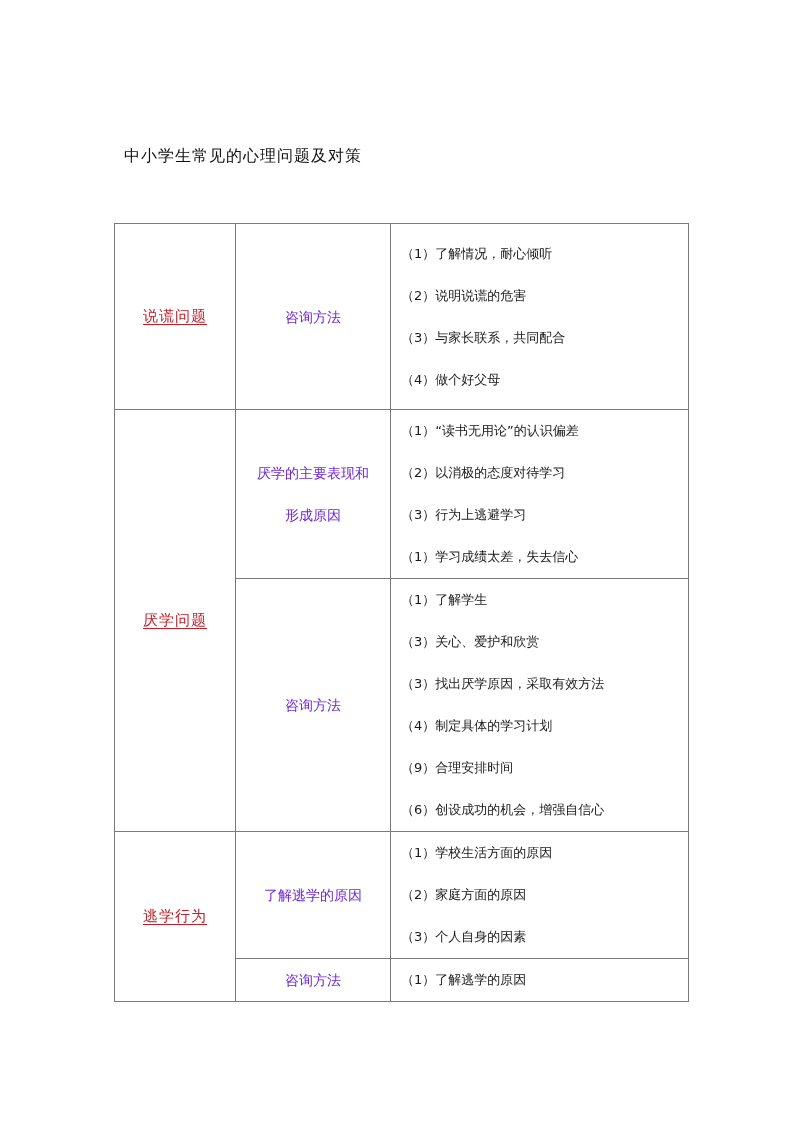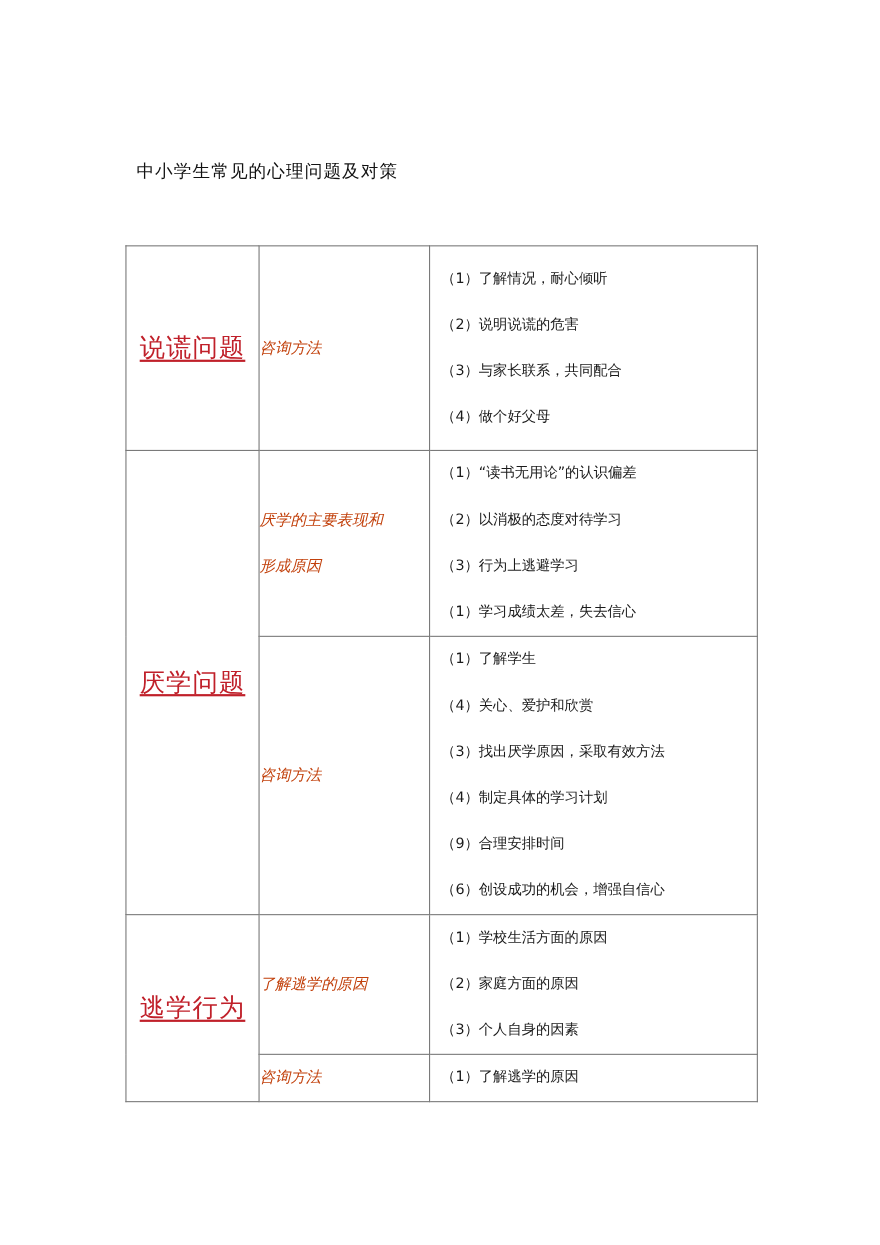--- a/index.html
+++ b/index.html
@@ -38,32 +38,32 @@
       padding: 0;
       vertical-align: middle;
     }
     col.c1 { width: 121px; }
     col.c2 { width: 155px; }
     col.c3 { width: 298px; }
 
     .category {
       text-align: center;
       font-family: "DejaVu Serif", "Liberation Serif", serif;
-      font-size: 23px;
+      font-size: 15px;
       color: #c0202a;
       text-decoration: underline;
       text-decoration-color: #c0202a;
       text-underline-offset: 3px;
       letter-spacing: 1px;
     }
     .subcat {
+      text-align: center;
       font-size: 14px;
-      color: #c2410c;
+      color: #6d28d9;
       line-height: 42px;
-      font-style: italic;
     }
     .items {
       padding: 0 0 0 10px !important;
       vertical-align: middle;
     }
     .item {
       font-size: 13px;
       line-height: 42px;
       height: 42px;
       white-space: nowrap;
@@ -112,21 +112,21 @@
         <div class="item">（3）行为上逃避学习</div>
         <div class="item">（1）学习成绩太差，失去信心</div>
       </td>
     </tr>
     <tr style="height:252px;">
       <td class="subcat">
         <span>咨询方法</span>
       </td>
       <td class="items">
         <div class="item">（1）了解学生</div>
-        <div class="item">（4）关心、爱护和欣赏</div>
+        <div class="item">（3）关心、爱护和欣赏</div>
         <div class="item">（3）找出厌学原因，采取有效方法</div>
         <div class="item">（4）制定具体的学习计划</div>
         <div class="item">（9）合理安排时间</div>
         <div class="item">（6）创设成功的机会，增强自信心</div>
       </td>
     </tr>
 
     <tr style="height:127px;">
       <td class="category" rowspan="2">
         <span>逃学行为</span>

